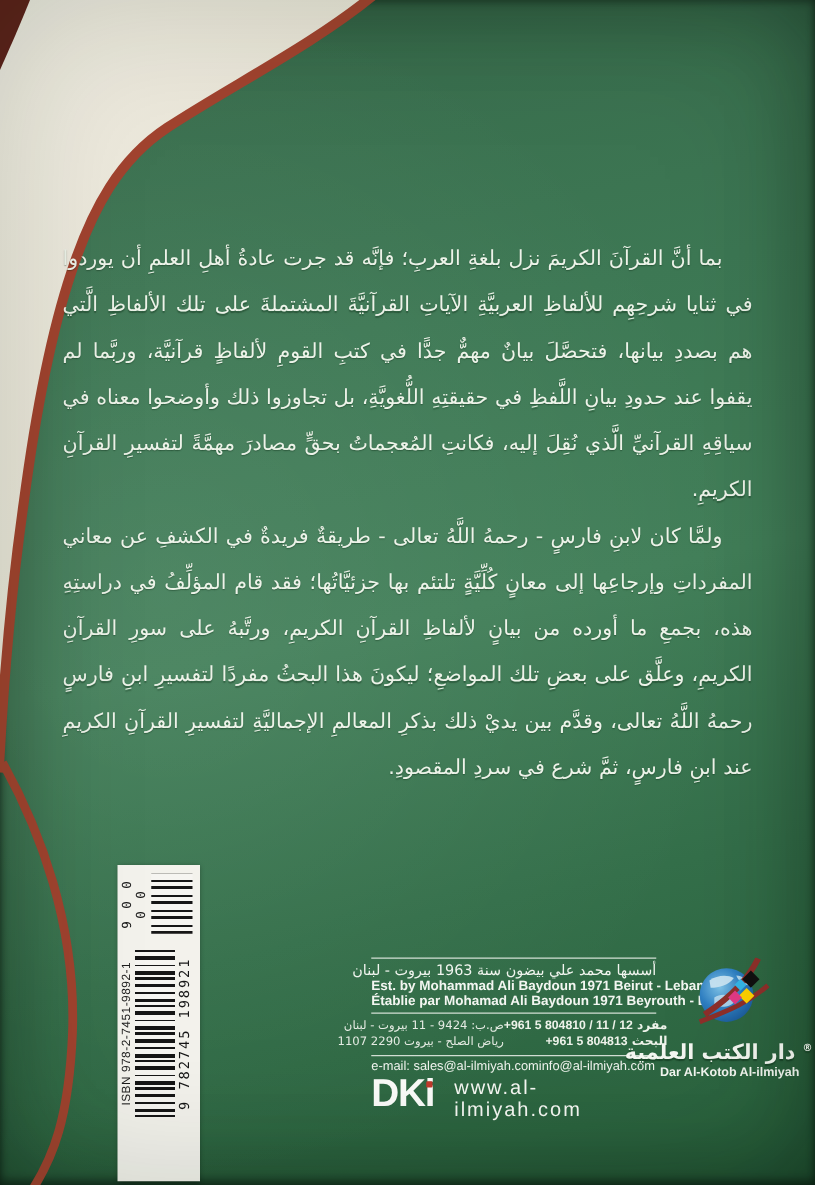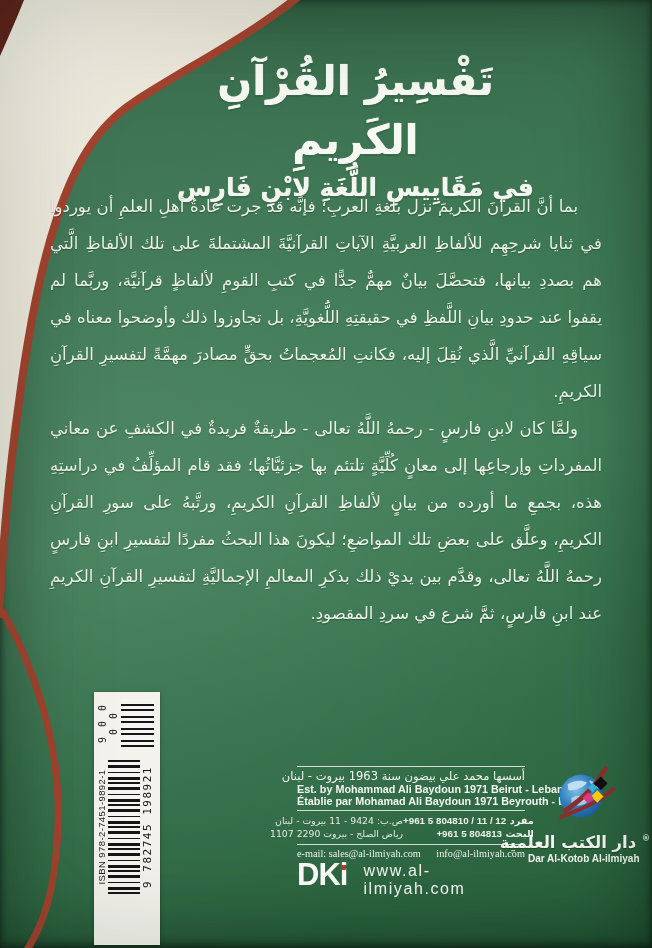--- a/index.html
+++ b/index.html
@@ -52,22 +52,22 @@
   .footer-left{position:absolute; left:297px; top:766px; width:228px;}
   .f-rule{border:0; border-top:1px solid rgba(238,243,237,.85); margin:0;}
   .founded-ar{font-size:11.5px; text-align:center; padding:2px 0 0; direction:rtl; color:#f1f5ef; white-space:nowrap;}
   .founded-en,.founded-fr{font-size:10.8px; font-weight:bold; text-align:center; white-space:nowrap;
      font-family:"Liberation Sans", sans-serif; color:#f3f6f1;}
   .founded-fr{padding-bottom:3px;}
   .contact{display:flex; padding:3px 0 4px; align-items:flex-start;}
   .c-left{width:106px; direction:rtl; font-size:9.3px; line-height:13px; color:#e6ece4; white-space:nowrap;}
   .c-right{flex:1; direction:rtl; font-size:9.8px; line-height:13px; font-weight:bold; white-space:nowrap;}
   .c-right .num{direction:ltr; unicode-bidi:embed; font-family:"Liberation Sans", sans-serif;}
-  .emails{display:flex; justify-content:space-between; font-size:10.3px; padding:3px 0 2px;
-     font-family:Liberation Serif, serif; color:#f0f4ee; white-space:nowrap;}
+  .emails{display:flex; font-size:10.3px; padding:3px 0 2px;
+     font-family:Liberation Sans, sans-serif; color:#f0f4ee; white-space:nowrap;}
   .dki-row{display:flex; align-items:flex-start; margin-top:1px;}
   .dki{font-size:31px; font-weight:800; letter-spacing:-1px; line-height:26px; color:#fbfcf9;
      font-family:"Liberation Sans", sans-serif; position:relative;}
   .dki .idot{position:absolute; right:1px; top:3px; width:5px; height:5px; background:#c0392b; border-radius:1px;}
   .site{font-size:16px; letter-spacing:1.6px; color:#f6f8f3; margin-left:16px;
      font-family:"Liberation Sans", sans-serif;}
 
   .logo-col{position:absolute; left:528px; top:766px; width:122px; text-align:left;}
   .globe{width:78px; height:64px; margin:0 auto; display:block;}
   .brand-ar{font-size:16.5px; font-weight:bold; direction:rtl; color:#f4f7f1; line-height:18px;
@@ -87,24 +87,20 @@
         <stop offset="0" stop-color="#f0ede2"></stop>
         <stop offset="1" stop-color="#e2ddcc"></stop>
       </linearGradient>
     </defs>
     <path d="M0,0 L295,0 C248,36 186,68 134,102 C96,127 74,166 57,218 C39,272 28,334 19,402 C11,458 3,540 0,618 Z" fill="url(#cream)"></path>
     <path d="M299,-4 C250,36 186,68 134,102 C96,127 74,166 57,218 C39,272 28,334 19,402 C11,458 3,540 -1,618" fill="none" stroke="#a1432f" stroke-width="8"></path>
     <path d="M2,610 C32,664 61,740 58,826 C55,896 42,926 27,950" fill="none" stroke="#a1432f" stroke-width="7"></path>
     <path d="M0,0 L24,0 C16,20 8,38 0,56 Z" fill="#5e221a"></path>
   </svg>
 
-  <div class="title">
-    <div class="t1">تَفْسِيرُ القُرْآنِ الكَرِيمِ</div>
-    <div class="t2">في مَقَايِيسِ اللُّغَةِ لابْنِ فَارِس</div>
-  </div>
 
   <div class="body-text">
     <p>بما أنَّ القرآنَ الكريمَ نزل بلغةِ العربِ؛ فإنَّه قد جرت عادةُ أهلِ العلمِ أن يوردوا في ثنايا شرحِهِم للألفاظِ العربيَّةِ الآياتِ القرآنيَّةَ المشتملةَ على تلك الألفاظِ الَّتي هم بصددِ بيانها، فتحصَّلَ بيانٌ مهمٌّ جدًّا في كتبِ القومِ لألفاظٍ قرآنيَّة، وربَّما لم يقفوا عند حدودِ بيانِ اللَّفظِ في حقيقتِهِ اللُّغويَّةِ، بل تجاوزوا ذلك وأوضحوا معناه في سياقِهِ القرآنيِّ الَّذي نُقِلَ إليه، فكانتِ المُعجماتُ بحقٍّ مصادرَ مهمَّةً لتفسيرِ القرآنِ الكريمِ.</p>
     <p>ولمَّا كان لابنِ فارسٍ - رحمهُ اللَّهُ تعالى - طريقةٌ فريدةٌ في الكشفِ عن معاني المفرداتِ وإرجاعِها إلى معانٍ كُلِّيَّةٍ تلتئم بها جزئيَّاتُها؛ فقد قام المؤلِّفُ في دراستِهِ هذه، بجمعِ ما أورده من بيانٍ لألفاظِ القرآنِ الكريمِ، ورتَّبهُ على سورِ القرآنِ الكريمِ، وعلَّق على بعضِ تلك المواضعِ؛ ليكونَ هذا البحثُ مفردًا لتفسيرِ ابنِ فارسٍ رحمهُ اللَّهُ تعالى، وقدَّم بين يديْ ذلك بذكرِ المعالمِ الإجماليَّةِ لتفسيرِ القرآنِ الكريمِ عند ابنِ فارسٍ، ثمَّ شرع في سردِ المقصودِ.</p>
   </div>
 
   <div class="barcode-strip">
     <div class="bc-label">
       <div class="bc-main">
         <div class="bc-isbn">ISBN 978-2-7451-9892-1</div>

